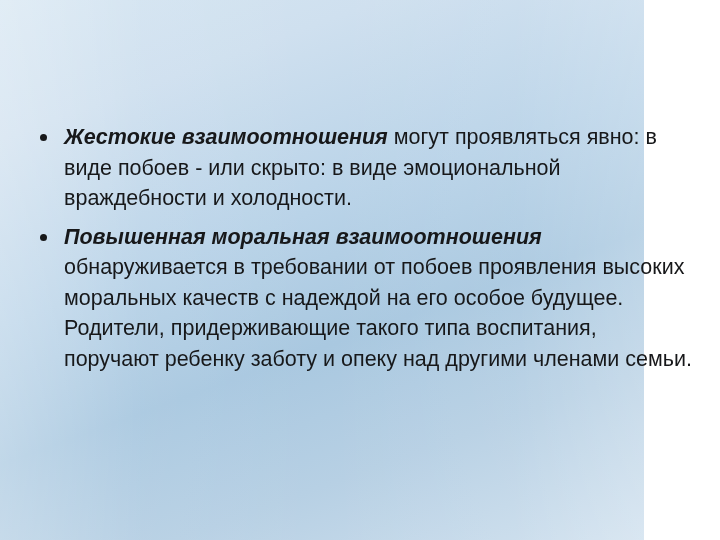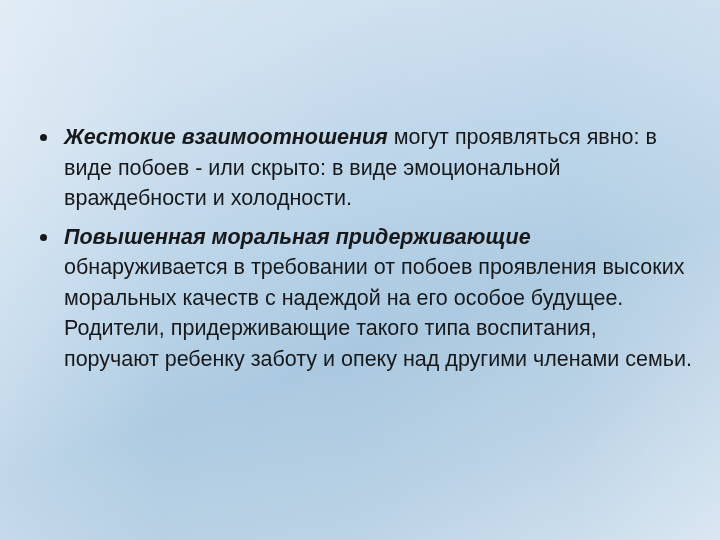--- a/index.html
+++ b/index.html
@@ -7,21 +7,21 @@
     padding: 0;
   }
   body {
     width: 720px;
     height: 540px;
     overflow: hidden;
     font-family: "Liberation Sans", sans-serif;
   }
   .slide {
     position: relative;
-    width: 720px;
+    width: 644px;
     height: 540px;
     box-sizing: border-box;
     background: linear-gradient(160deg, #d6e6f2 0%, #cfe0ef 18%, #b9d3e8 42%, #a9c8e0 60%, #b7d0e4 78%, #cfe0ee 100%);
   }
   .slide::before {
     content: "";
     position: absolute;
     left: 0; right: 0; top: 0; bottom: 0;
     background: linear-gradient(to right, rgba(255,255,255,0.28) 0%, rgba(255,255,255,0.05) 22%, rgba(255,255,255,0.0) 50%, rgba(255,255,255,0.06) 80%, rgba(255,255,255,0.22) 100%);
     pointer-events: none;
@@ -68,17 +68,17 @@
 </head>
 <body>
 
 <div class="slide">
   <div class="content">
     <ul class="bullets">
       <li>
         <span class="lead">Жестокие взаимоотношения</span><span class="para-text"> могут проявляться явно: в виде побоев - или скрыто: в виде эмоциональной враждебности и холодности.</span>
       </li>
       <li>
-        <span class="lead">Повышенная моральная придерживающие</span><span class="para-text"> обнаруживается в требовании от побоев проявления высоких моральных качеств с надеждой на его особое будущее. Родители, придерживающие такого типа воспитания, поручают ребенку заботу и опеку над другими членами семьи.</span>
+        <span class="lead">Повышенная моральная взаимоотношения</span><span class="para-text"> обнаруживается в требовании от побоев проявления высоких моральных качеств с надеждой на его особое будущее. Родители, придерживающие такого типа воспитания, поручают ребенку заботу и опеку над другими членами семьи.</span>
       </li>
     </ul>
   </div>
 </div>
 
 </body></html>

